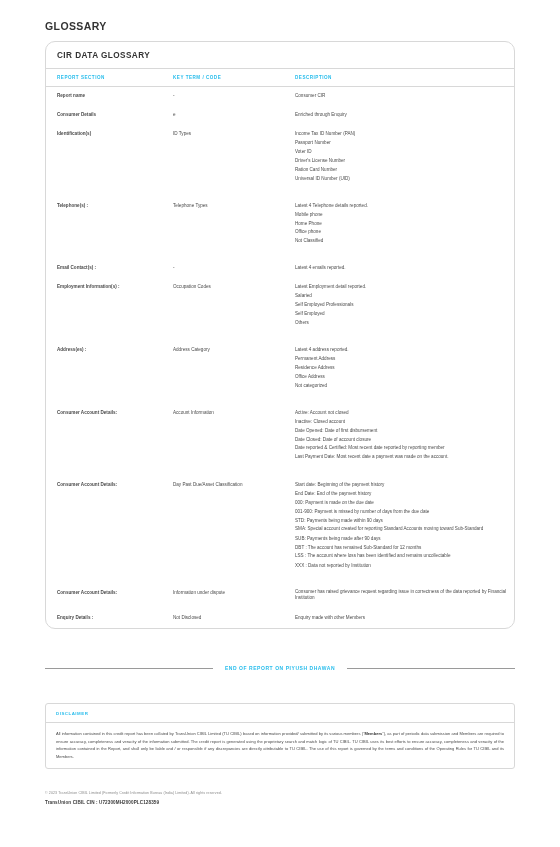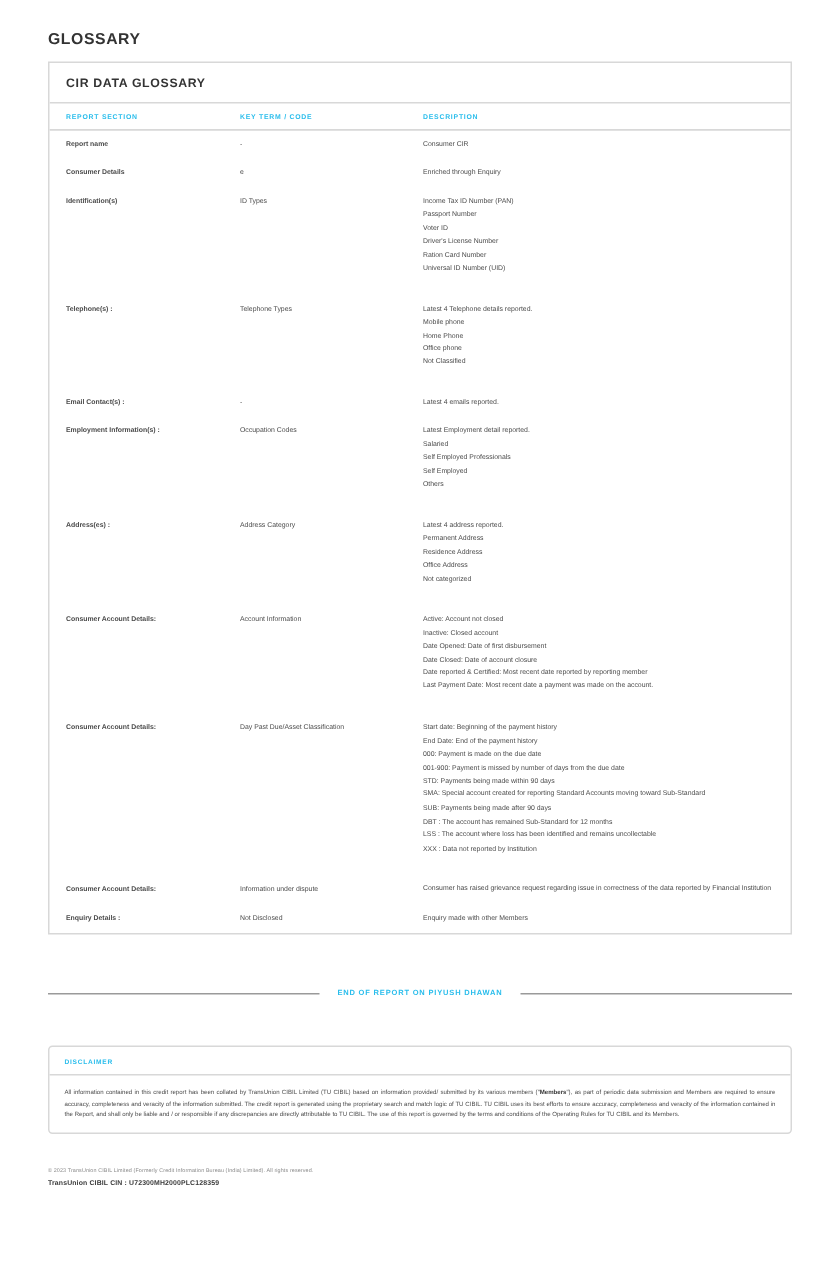--- a/index.html
+++ b/index.html
@@ -8,37 +8,37 @@
     height: 847px;
     background: #ffffff;
     font-family: "Liberation Sans", sans-serif;
     color: #3b3b3b;
     -webkit-font-smoothing: antialiased;
   }
   .page {
     position: relative;
     width: 560px;
     height: 731px;
-    padding: 0 32px;
+    padding: 0 45px;
   }
 
   
   .section-title {
     font-size: 10.5px;
     font-weight: bold;
     letter-spacing: 0.4px;
     color: #333333;
     padding-top: 20px;
     padding-bottom: 9px;
   }
 
   
   .card {
     border: 1px solid #d8d8d8;
-    border-radius: 0;
+    border-radius: 10px;
     background: #ffffff;
     overflow: hidden;
   }
   .card-title {
     font-size: 8.2px;
     font-weight: bold;
     letter-spacing: 0.45px;
     color: #333333;
     padding: 9px 11px 8px 11px;
     border-bottom: 1px solid #d8d8d8;

